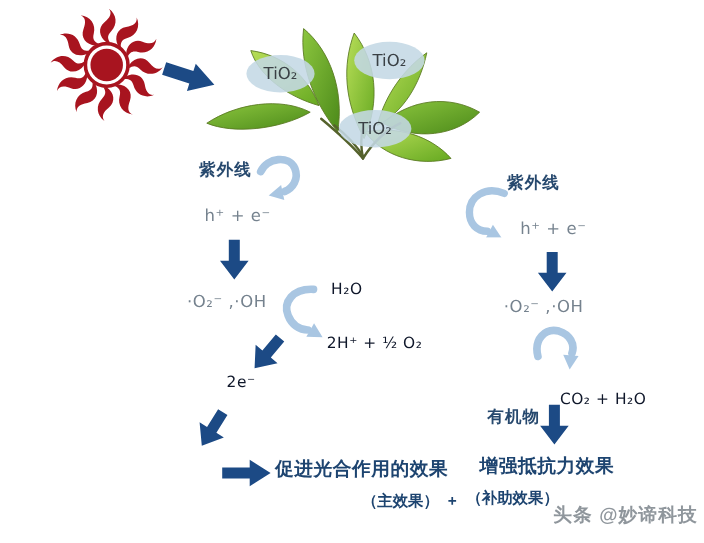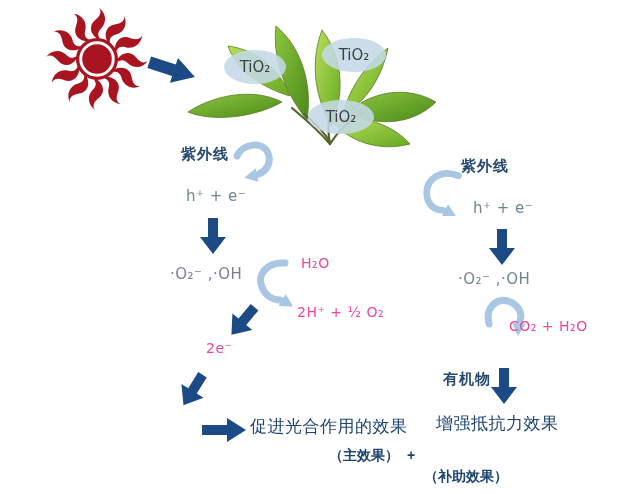--- a/index.html
+++ b/index.html
@@ -2,25 +2,25 @@
 <html><head>
 <meta charset="utf-8">
 <style>
   html,body{margin:0;padding:0;}
   body{width:640px;height:494px;background:#ffffff;overflow:hidden;
        font-family:"Liberation Sans",sans-serif;}
   .stage{position:relative;width:640px;height:494px;background:#ffffff;}
   .abs{position:absolute;}
   
   .cn-label{font-weight:bold;font-size:15px;color:#27496e;letter-spacing:1px;white-space:nowrap;}
-  .cn-big{font-weight:normal;font-size:17px;color:#1d4470;letter-spacing:0.5px;white-space:nowrap;}
+  .cn-big{font-weight:bold;font-size:17px;color:#1d4470;letter-spacing:0.5px;white-space:nowrap;}
   .cn-note{font-weight:bold;font-size:14px;color:#1d4470;white-space:nowrap;}
   .formula{font-family:"DejaVu Sans",sans-serif;font-size:15px;color:#75828e;
            letter-spacing:0.5px;white-space:nowrap;}
-  .formula-sm{font-family:"DejaVu Sans",sans-serif;font-size:14px;color:#ec4899;
+  .formula-sm{font-family:"DejaVu Sans",sans-serif;font-size:14px;color:#0f172a;
            letter-spacing:0.5px;white-space:nowrap;}
   
   .tio2{border-radius:50%;background:rgba(196,216,229,0.88);
         display:flex;align-items:center;justify-content:center;
         font-family:"DejaVu Sans",sans-serif;font-size:15px;color:#3a4045;z-index:5;}
   .tio2-1{left:224px;top:50px;width:62px;height:34px;}
   .tio2-2{left:322px;top:38px;width:64px;height:34px;}
   .tio2-3{left:308px;top:100px;width:66px;height:34px;}
   
   .sun{left:44px;top:4px;width:106px;height:110px;}
@@ -36,30 +36,30 @@
   .water-products{left:297px;top:294px;margin-top:10px;}
   .diag1{left:228px;top:302px;width:30px;height:38px;transform:rotate(40deg);}
   .electrons{left:206px;top:340px;}
   .diag2{left:178px;top:371px;width:30px;height:38px;transform:rotate(32deg);}
   .process{left:84px;top:411px;width:114px;text-align:center;}
   .process .line2{margin-top:7px;}
   .arrow-bottom{left:201px;top:415px;width:46px;height:30px;}
   .result-left{left:250px;top:415px;}
   .note-left{left:329px;top:447px;}
   .plus{left:407px;top:447px;}
-  .note-right{left:424px;top:468px;}
+  .note-right{left:424px;top:444px;}
   .result-right{left:436px;top:412px;}
   .uv-right{left:461px;top:157px;}
   .uv-right-arrow{left:421px;top:170px;width:46px;height:46px;}
   .charge-right{left:473px;top:199px;}
   .down2{left:487px;top:227px;width:30px;height:40px;}
   .radicals-right{left:458px;top:270px;}
   .org-arrow{left:481px;top:296px;width:46px;height:42px;}
   .organics{left:443px;top:338px;margin-top:32px;}
-  .org-products{left:509px;top:318px;}
+  .org-products{left:509px;top:355px;}
   .down3{left:489px;top:366px;width:30px;height:40px;}
   .watermark{left:503px;top:457px;font-weight:bold;font-size:17px;color:#8f969c;
              letter-spacing:1px;white-space:nowrap;
              text-shadow:1px 1px 0 rgba(255,255,255,0.9);}
 </style>
 </head>
 <body>
 
 <div class="stage">
 
@@ -194,14 +194,15 @@
     <polygon points="0,-7 13,0 0,7" fill="#a9c6e2" transform="translate(38,27) rotate(95)"></polygon>
   </svg>
 
   <div class="abs cn-label organics">有机物</div>
   <div class="abs formula-sm org-products">CO₂ + H₂O</div>
 
   <svg class="abs down3" viewBox="0 0 30 38">
     <polygon points="10,1 20,1 20,20 28,20 15,37 2,20 10,20" fill="#1c4a85"></polygon>
   </svg>
 
+  <div class="abs watermark">头条 @妙谛科技</div>
 
 </div>
 
 </body></html>

